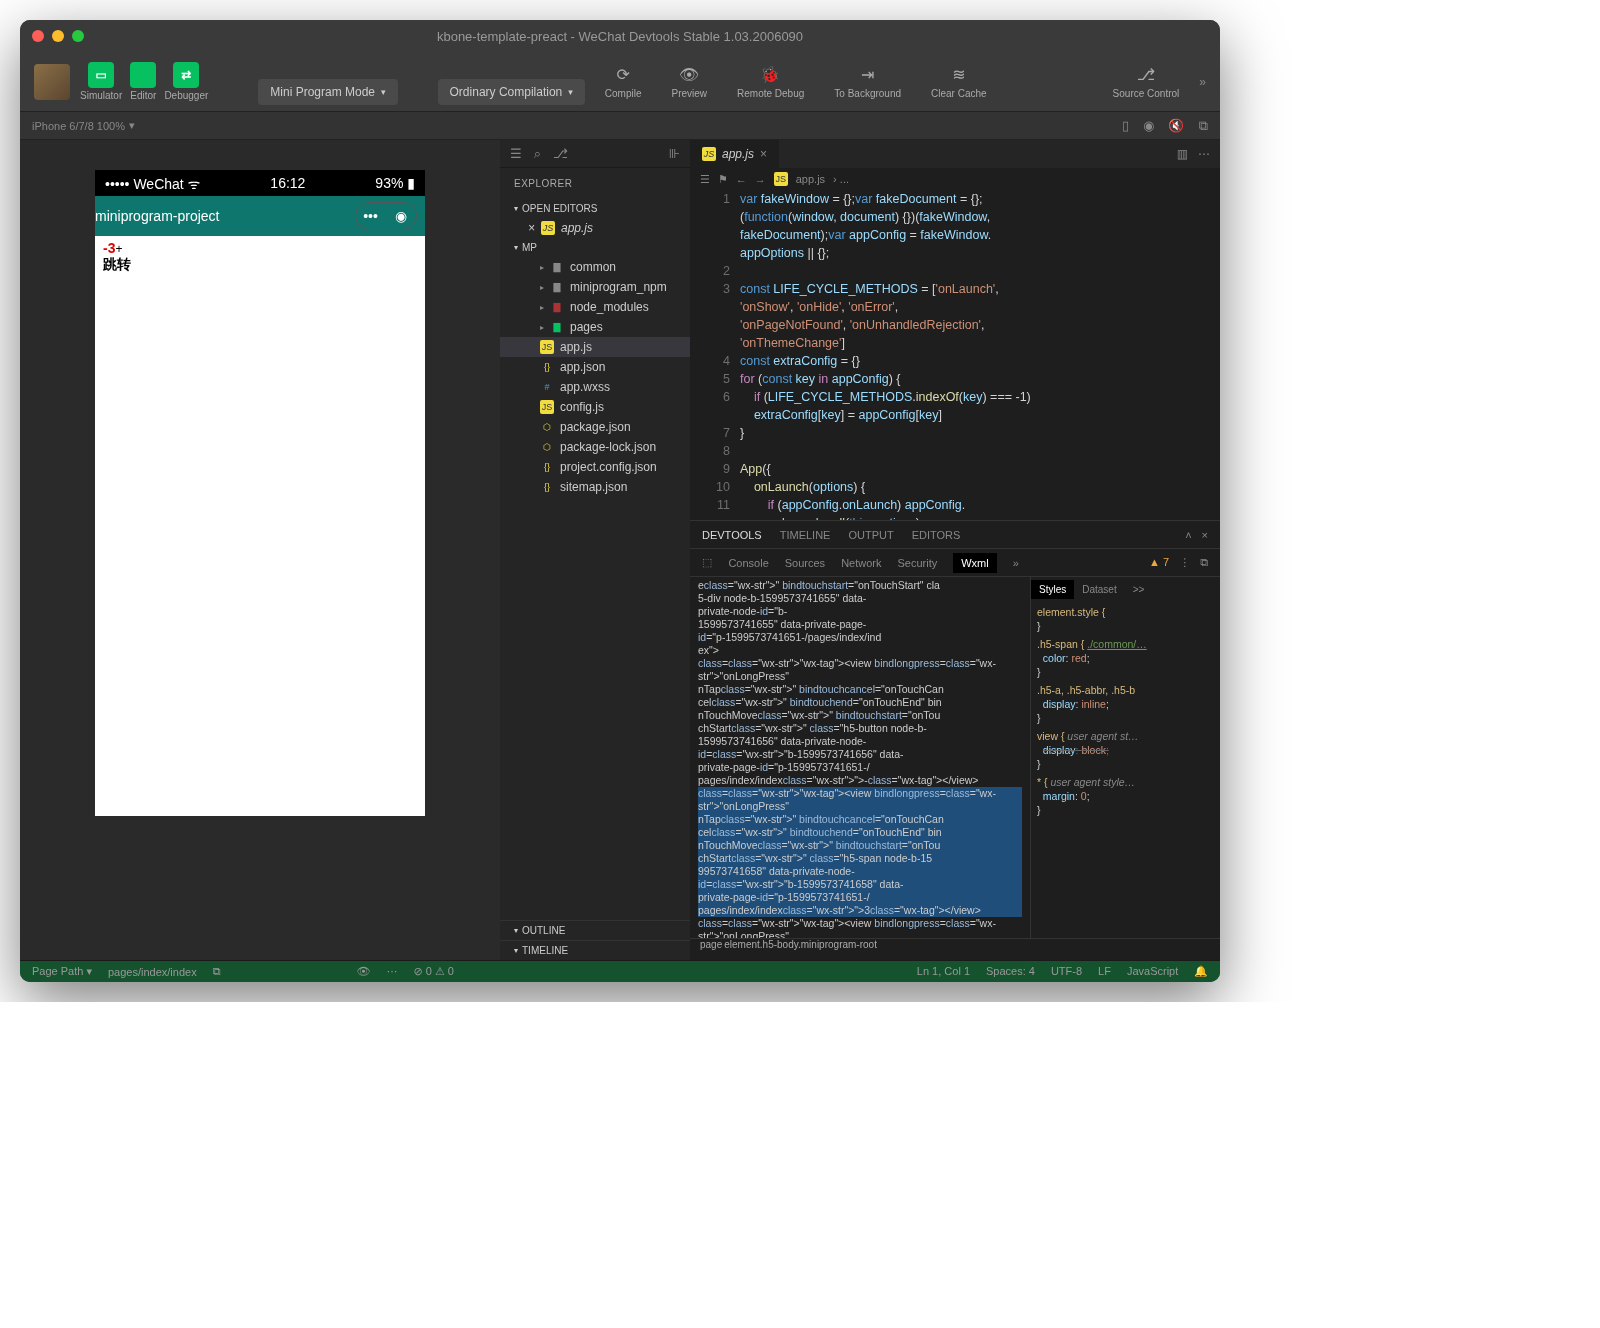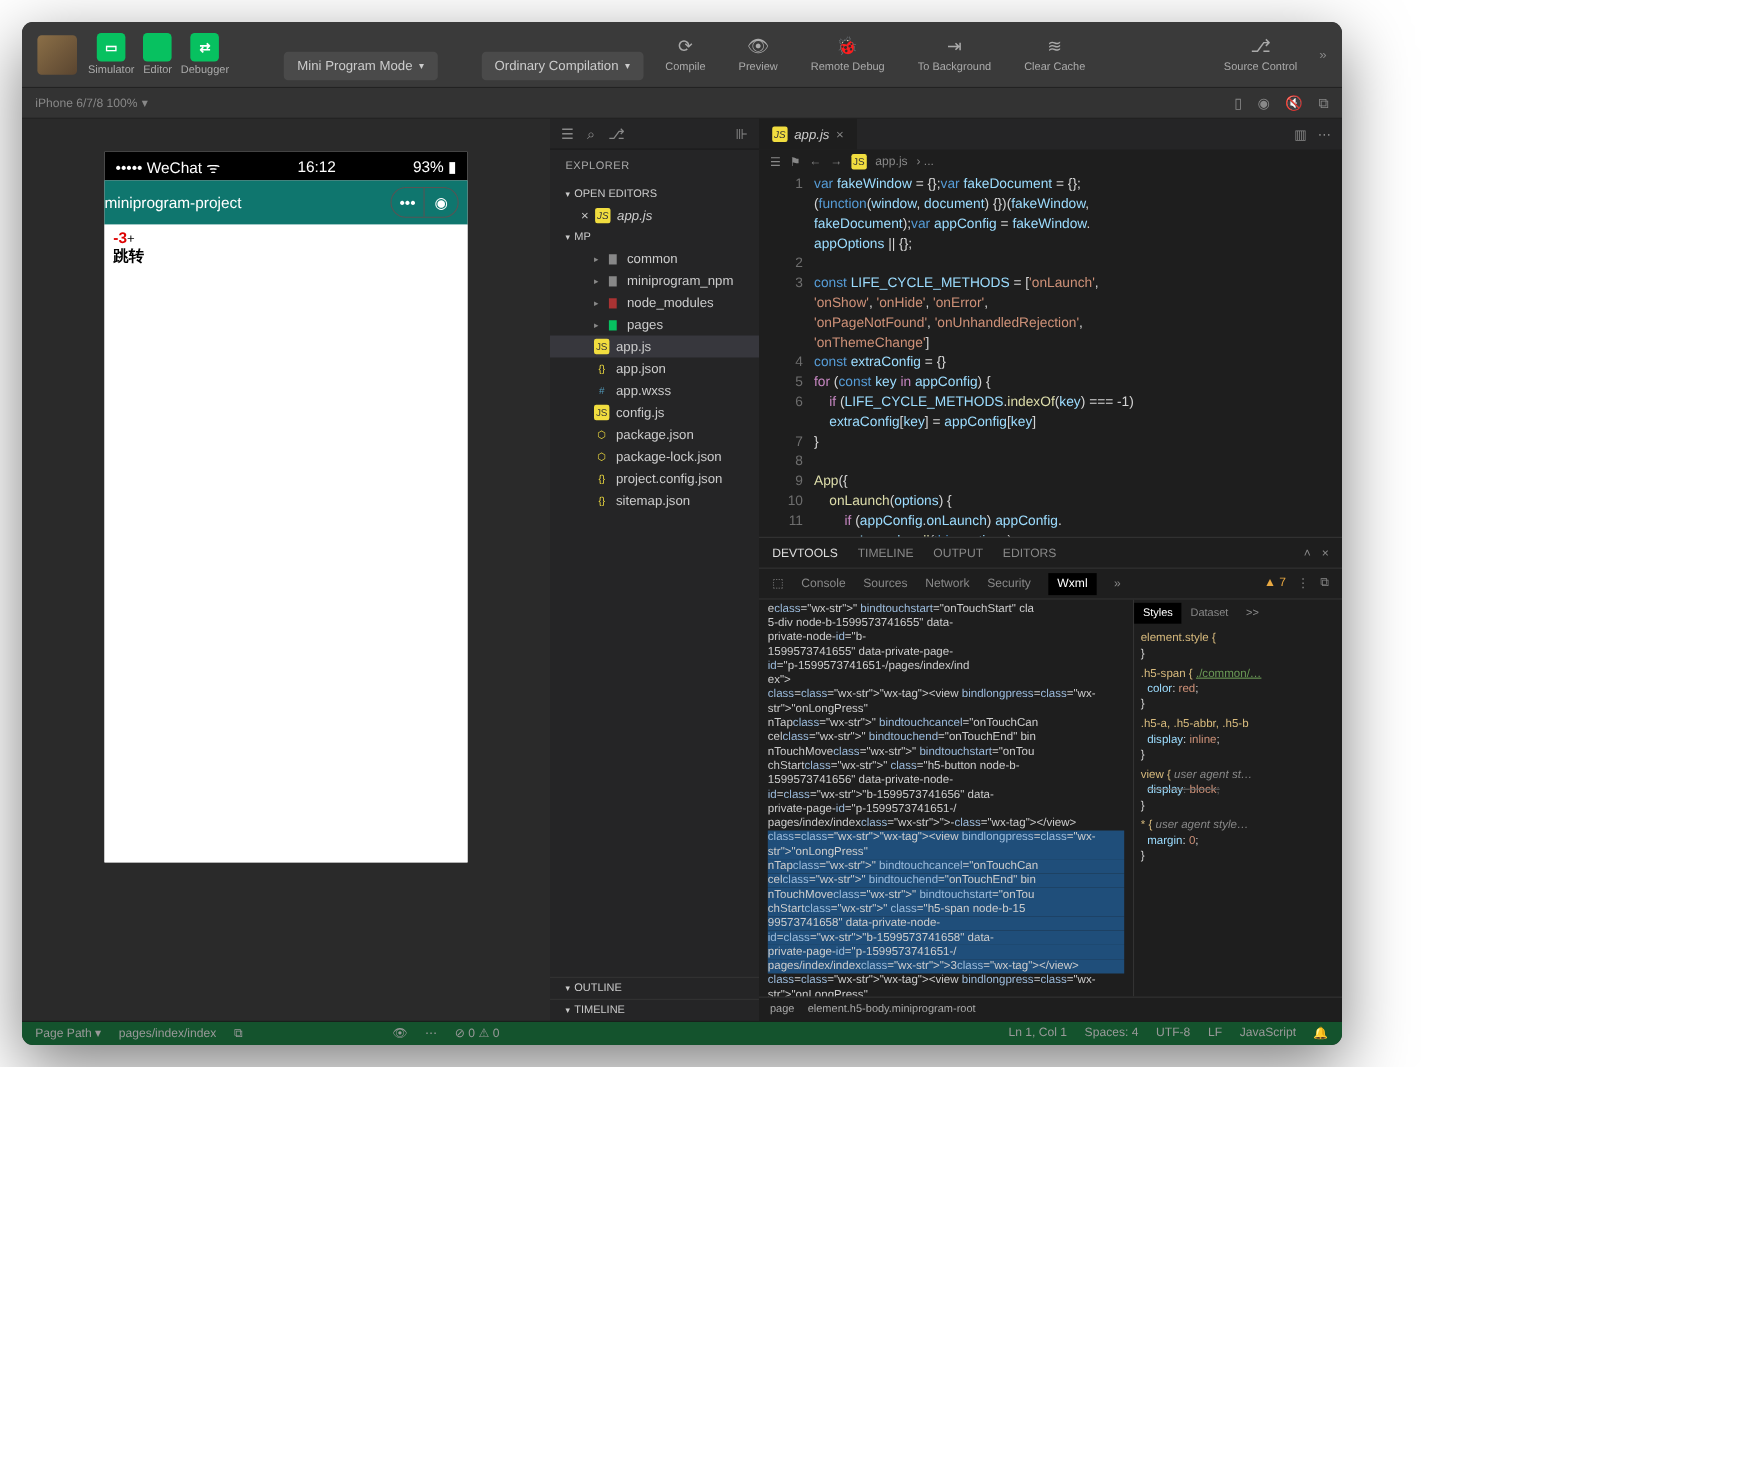--- a/index.html
+++ b/index.html
@@ -73,30 +73,38 @@
 .dt-subtabs .active { color:#fff; background:#000; padding:4px 8px; }
 .dt-body { flex:1; display:flex; overflow:hidden; font-family:Menlo,Consolas,monospace; font-size:10.5px; }
 .dt-wxml { flex:1; padding:2px 8px; overflow:hidden; line-height:13px; }
 .dt-wxml .hl { background:#1f4e7a; } .wx-attr{color:#9bbbdc;}
 .dt-styles { width:190px; border-left:1px solid #333; display:flex; flex-direction:column; }
 .dt-style-tabs { height:24px; display:flex; align-items:center; font-size:10px; }
 .dt-style-tabs span { padding:4px 8px; color:#888; }
 .dt-style-tabs .active { background:#000; color:#fff; }
 .dt-style-body { flex:1; padding:4px 6px; line-height:14px; }
 .css-sel{color:#d7ba7d;} .css-prop{color:#9cdcfe;} .css-val{color:#ce9178;} .css-link{color:#6a9955;text-decoration:underline;} .css-strike{text-decoration:line-through;color:#666;} .css-gray{color:#888;font-style:italic;}
-.dt-crumb { height:22px; border-top:1px solid #333; display:flex; align-items:center; padding:0 10px; font-size:10px; color:#aaa; gap:12px; }
+.dt-crumb { height:22px; border-top:1px solid #333; display:flex; align-items:flex-start; padding:0 10px; font-size:10px; color:#aaa; gap:2px; }
 .statusbar { height:22px; background:#14532d; display:flex; align-items:center; padding:0 12px; font-size:11px; color:#999; gap:16px; border-top:1px solid #1a1a1a; }
 .statusbar .right { margin-left:auto; display:flex; gap:16px; }
 .warn-badge { color:#e9a942; }
 </style>
 </head>
 <body>
 
 <div class="window">
 
+  <div class="titlebar">
+    <div class="traffic">
+      <span class="tr-red"></span>
+      <span class="tr-yellow"></span>
+      <span class="tr-green"></span>
+    </div>
+    <div class="title-text">kbone-template-preact - WeChat Devtools Stable 1.03.2006090</div>
+  </div>
 
   <div class="toolbar">
     <div class="avatar"></div>
     <div class="mode-btns" id="mode-btns">
         <div class="mode-btn">
           <div class="ico">▭</div>
           <div class="lbl">Simulator</div>
         </div>
         <div class="mode-btn">
           <div class="ico"></div>

